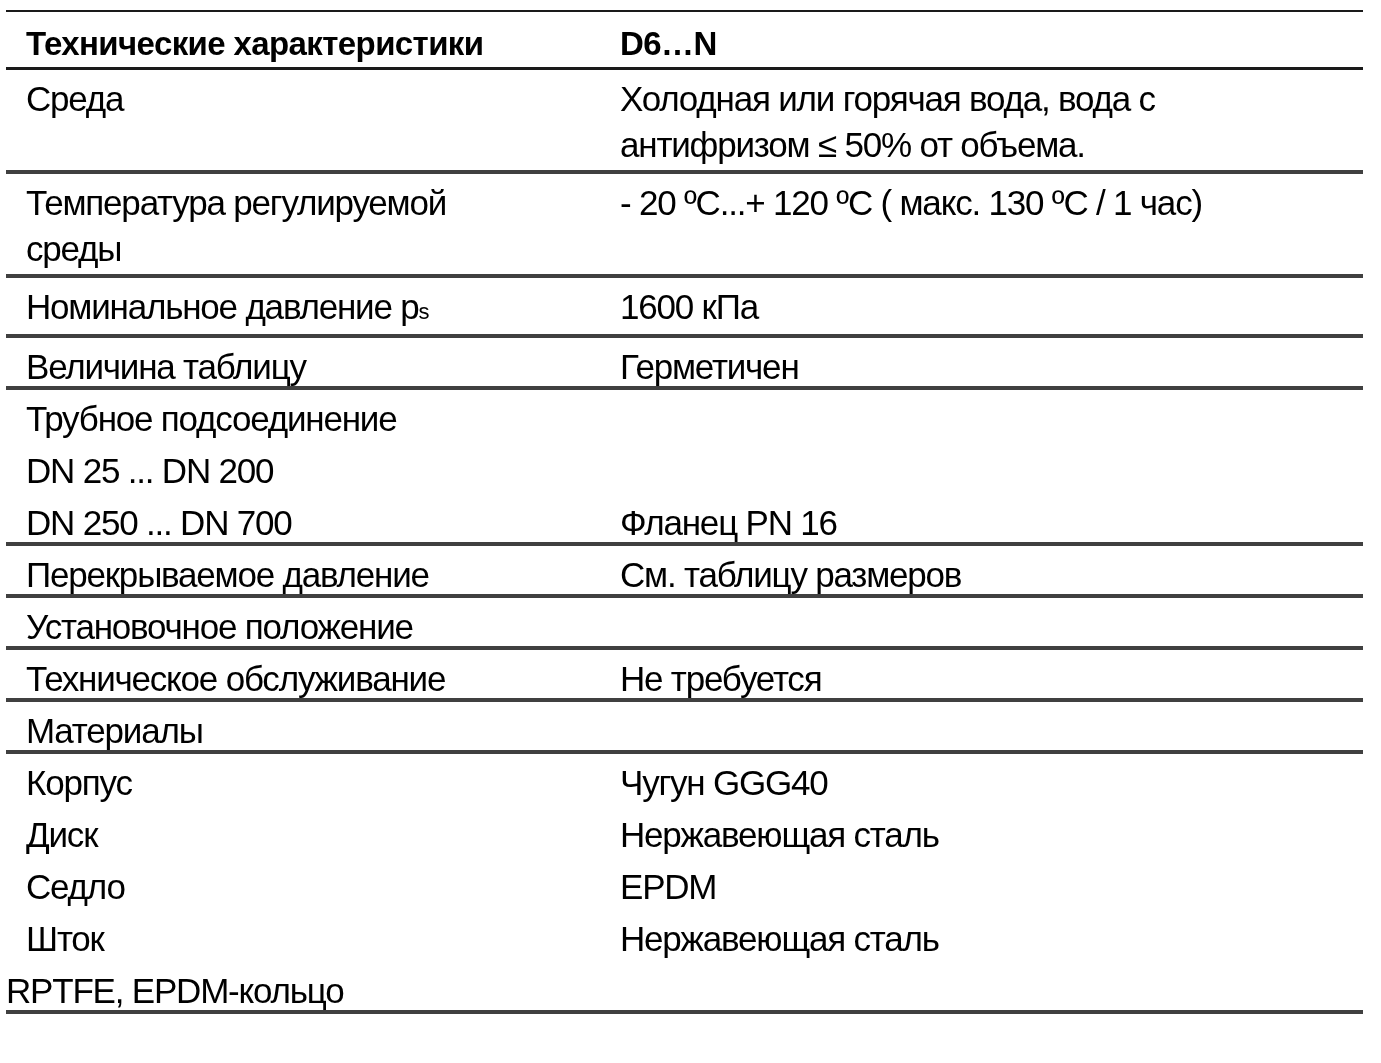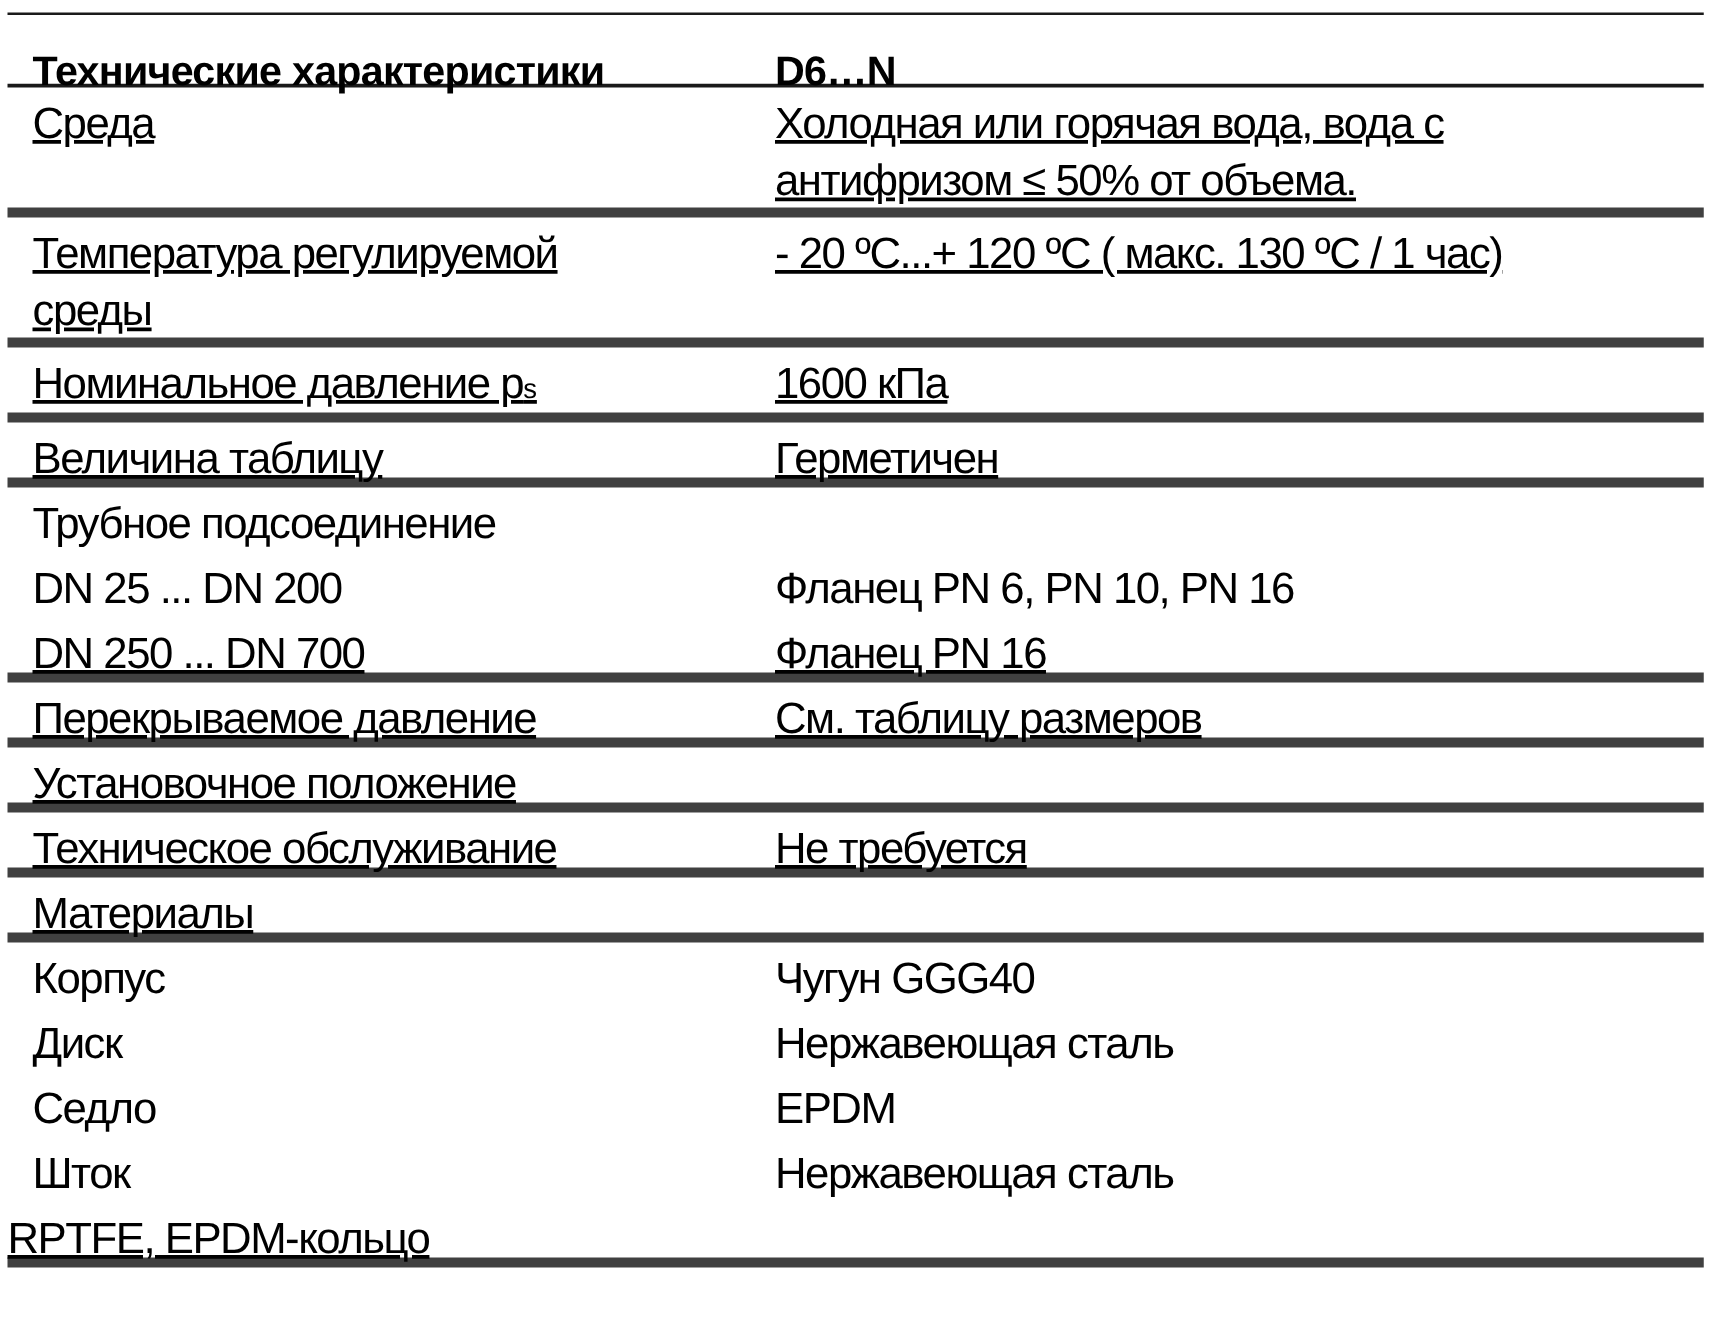--- a/index.html
+++ b/index.html
@@ -30,24 +30,23 @@
     letter-spacing: -1.2px;
   }
   .row.header {
     height: 58px;
     border-bottom: 3px solid #1a1a1a;
     font-weight: bold;
     font-size: 33px;
     line-height: 58px;
     letter-spacing: -0.6px;
   }
-  .row.header .label, .row.header .value { padding-top: 16px; }
+  .row.header .label, .row.header .value { padding-top: 3px; }
   .row.sep {
-    border-bottom: 8px solid #404040;
-    text-decoration: underline;
+    border-bottom: 4px solid #404040;
   }
   .label {
     width: 614px;
     padding-left: 20px;
     box-sizing: border-box;
     white-space: nowrap;
   }
   .value {
     flex: 1;
     white-space: pre-line;
@@ -86,21 +85,20 @@
     <div class="value">Герметичен</div>
   </div>
 
   <div class="row cell-pad" style="height:52px">
     <div class="label">Трубное подсоединение</div>
     <div class="value"></div>
   </div>
 
   <div class="row cell-pad" style="height:52px">
     <div class="label">DN 25 ... DN 200</div>
-    <div class="value">Фланец PN 6, PN 10, PN 16</div>
   </div>
 
   <div class="row sep cell-pad" style="height:52px">
     <div class="label">DN 250 ... DN 700</div>
     <div class="value">Фланец PN 16</div>
   </div>
 
 
   <div class="row sep cell-pad" style="height:52px">
     <div class="label">Перекрываемое давление</div>

